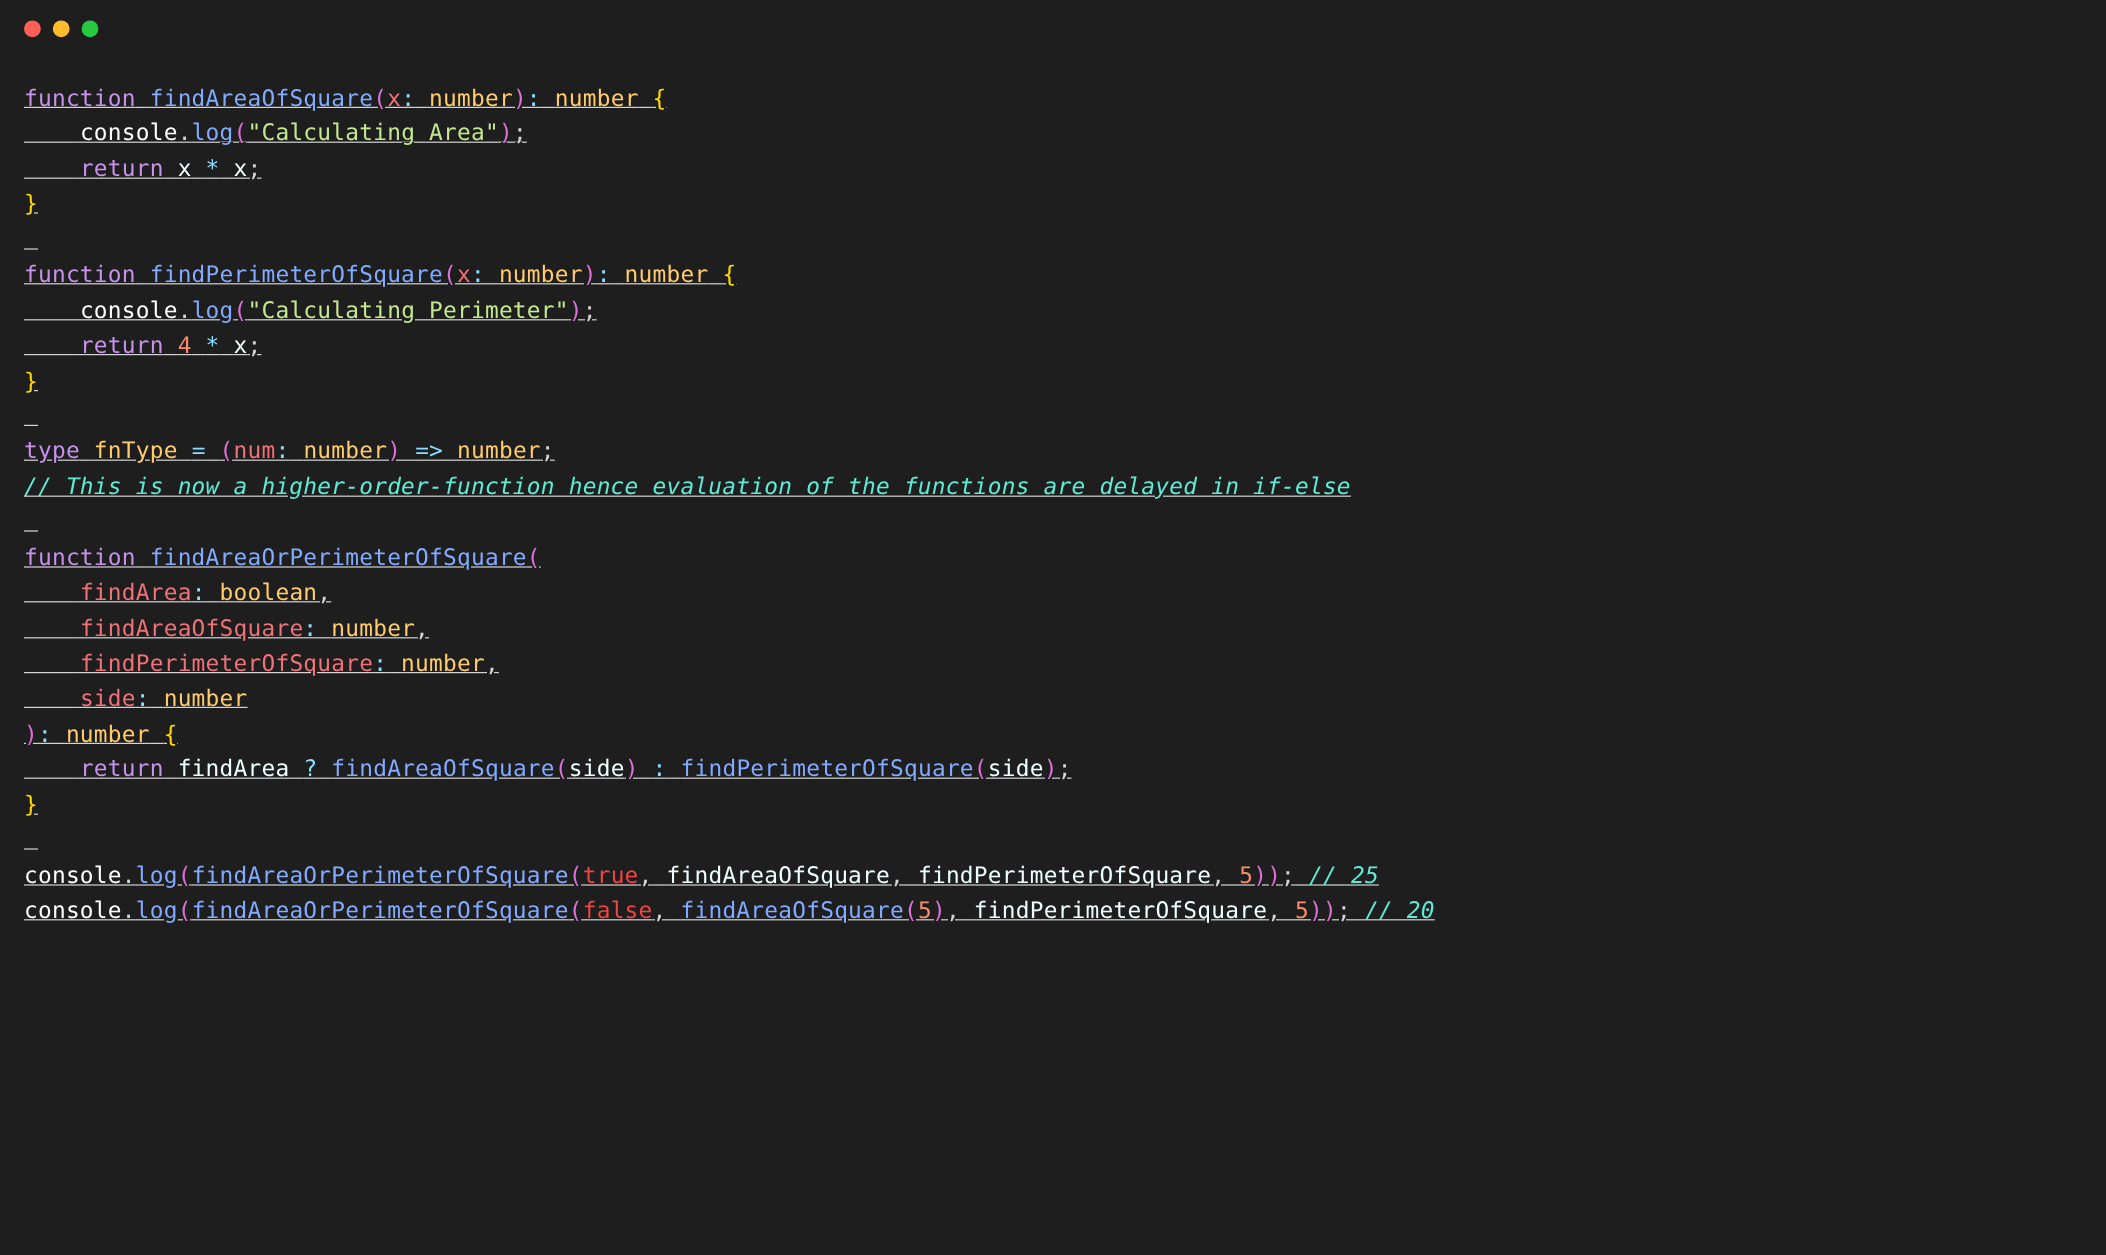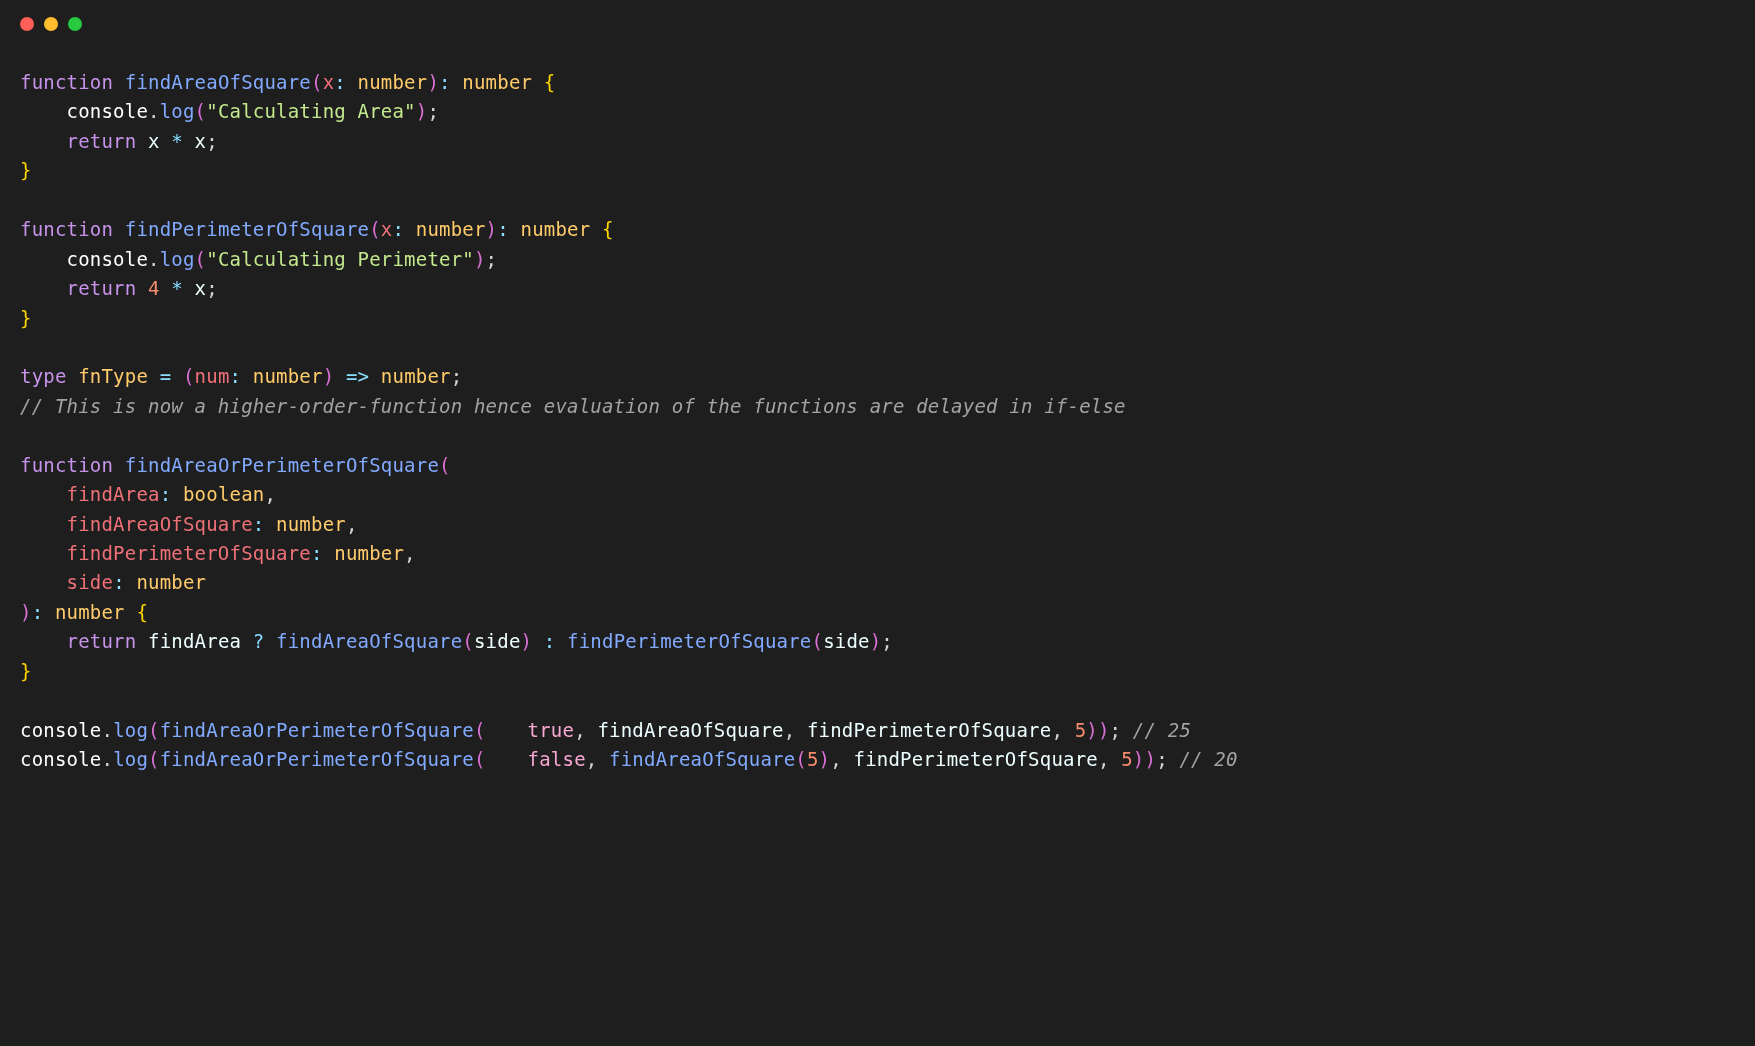--- a/index.html
+++ b/index.html
@@ -33,35 +33,36 @@
     border-radius: 50%;
   }
   .dot.red    { background: #ff5f56; }
   .dot.yellow { background: #ffbd2e; }
   .dot.green  { background: #27c93f; }
 
   .code {
     padding: 20px 16px 40px 20px;
     white-space: pre;
     letter-spacing: 0.2px;
+    text-decoration: underline;
   }
 
   
   .tok-kw      { color: #c792ea; }  
   .tok-fn      { color: #82aaff; }  
   .tok-param   { color: #f07178; }  
   .tok-type    { color: #ffcb6b; }  
   .tok-var     { color: #eeffff; }  
   .tok-obj     { color: #ffffff; }  
   .tok-str     { color: #c3e88d; }  
   .tok-num     { color: #f78c6c; }  
-  .tok-bool    { color: #f9a8d4; margin-left: 42px; }  
+  .tok-bool    { color: #ef4444; }  
   .tok-op      { color: #89ddff; }  
   .tok-punc    { color: #d4d4d4; }  
-  .tok-comment { color: #a3a3a3; font-style: italic; margin-top: 11px; }
+  .tok-comment { color: #5eead4; font-style: italic; margin-top: 11px; }
 
   .tok-punc.brace { color: #ffd700; }
   .tok-punc.paren { color: #da70d6; }
 </style>
 </head>
 <body>
 
 <div class="window">
 
   <div class="titlebar">

